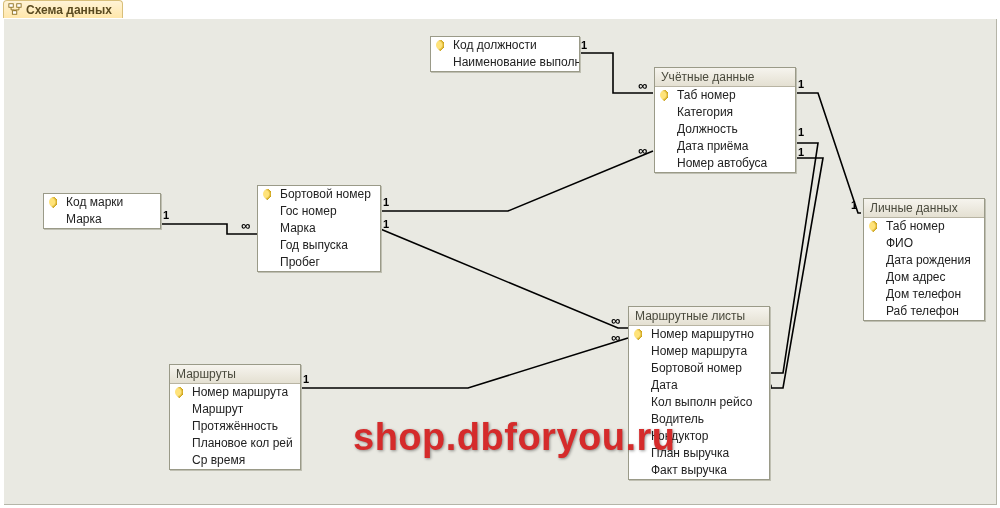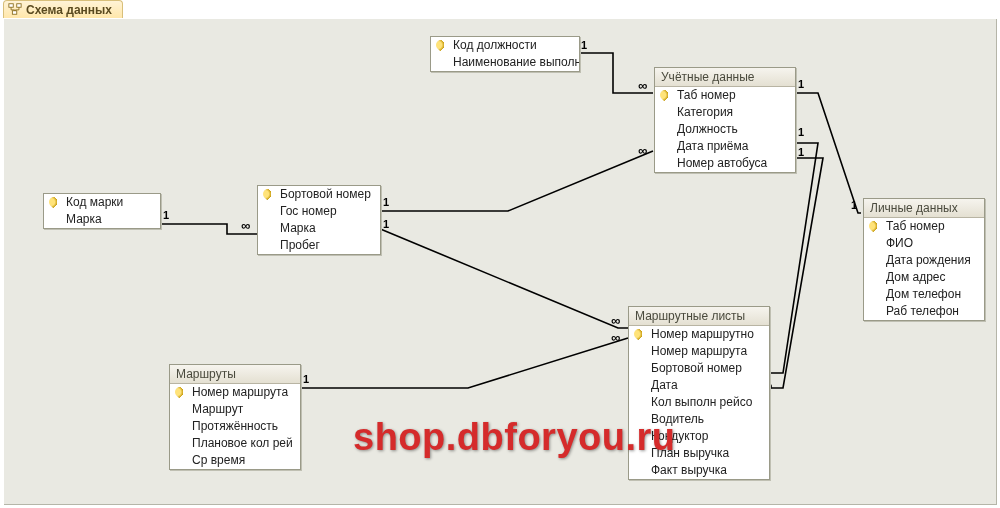--- a/index.html
+++ b/index.html
@@ -180,20 +180,21 @@
 
     <div class="table" style="left:40px; top:175px; width:116px">
       <div class="field pk">Код марки</div>
       <div class="field">Марка</div>
     </div>
 
     <div class="table" style="left:254px; top:167px; width:122px">
       <div class="field pk">Бортовой номер</div>
       <div class="field">Гос номер</div>
       <div class="field">Марка</div>
+      <div class="field">Год выпуска</div>
       <div class="field">Пробег</div>
     </div>
 
     <div class="table" style="left:427px; top:18px; width:148px">
       <div class="field pk">Код должности</div>
       <div class="field">Наименование выполн</div>
     </div>
 
     <div class="table" style="left:651px; top:49px; width:140px">
       <div class="thead">Учётные данные</div>

